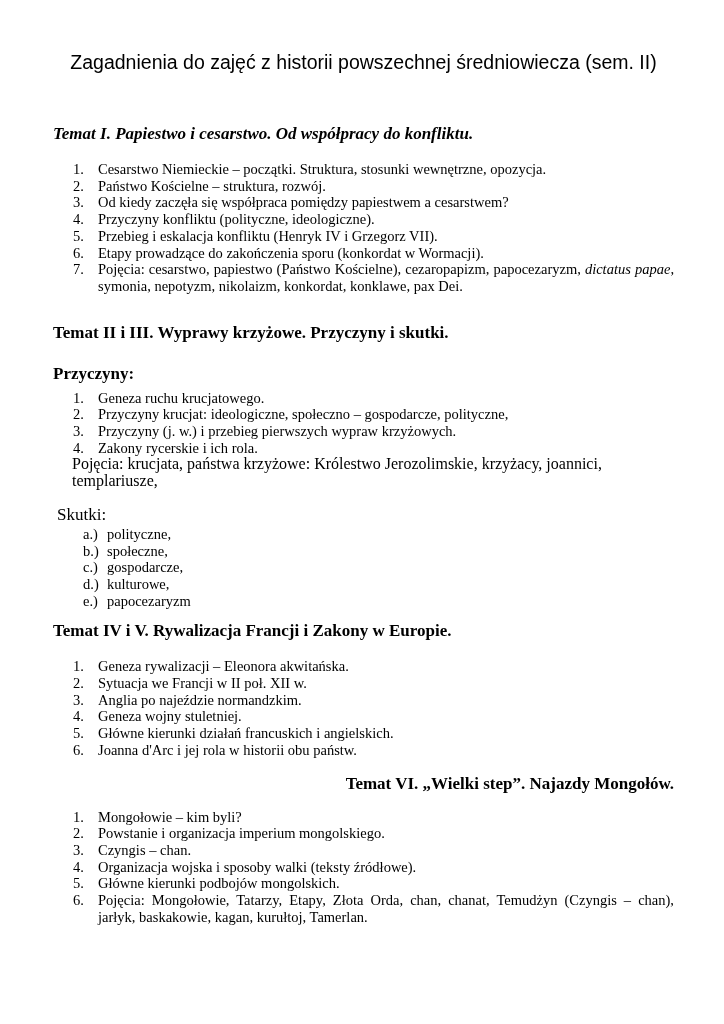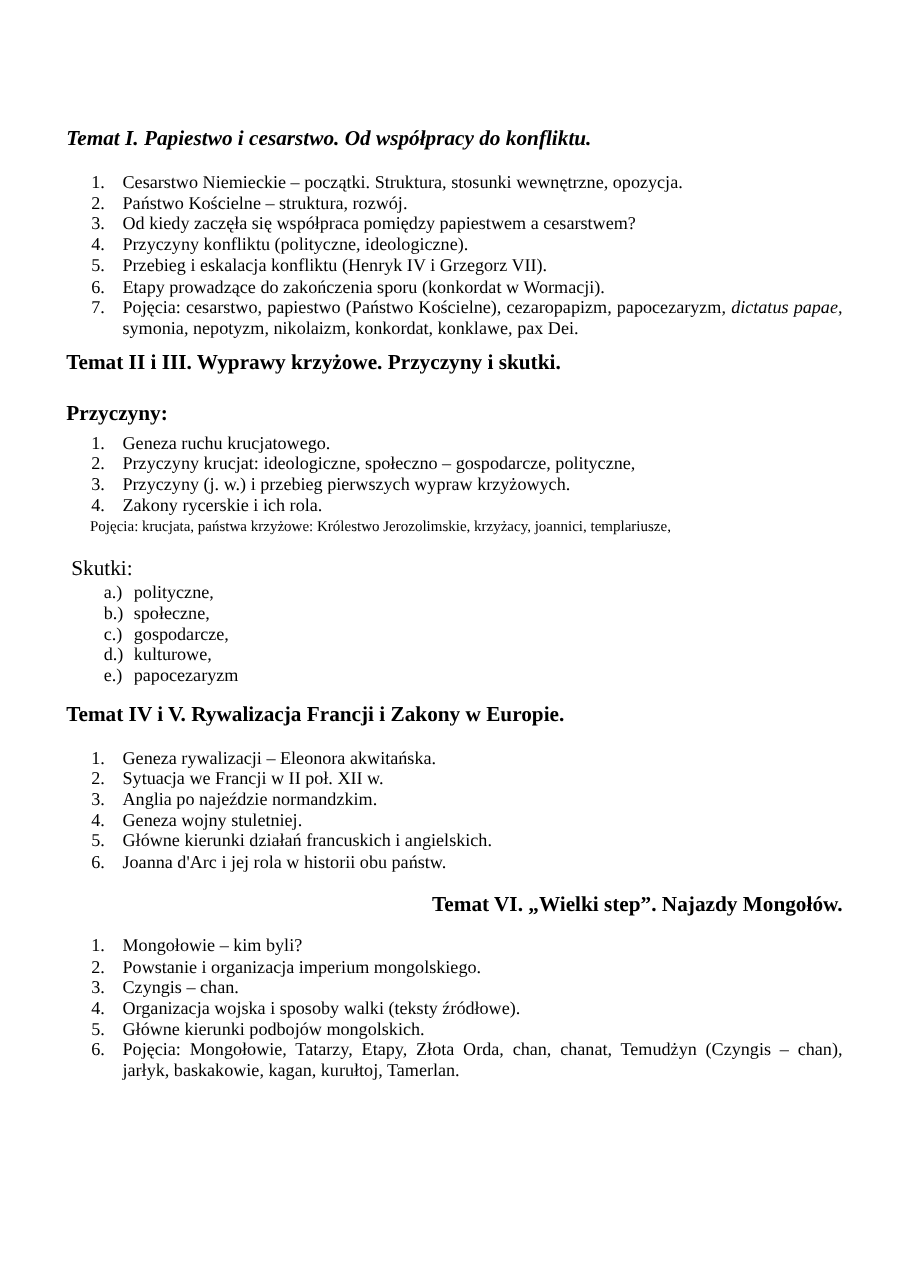--- a/index.html
+++ b/index.html
@@ -24,21 +24,21 @@
     margin: 0;
     white-space: nowrap;
   }
   .temat-heading {
     font-size: 17px;
     font-weight: bold;
     line-height: 20px;
     margin: 0;
   }
   .h-t1 { margin-top: 50px; font-style: italic; }
-  .h-t23 { margin-top: 8px; }
+  .h-t23 { margin-top: 28px; }
   .h-t45 { margin-top: 12px; }
   .h-t6 { margin-top: 15px; text-align: right; }
   .sub-label {
     font-size: 17px;
     font-weight: 400;
     line-height: 20px;
     margin: 0;
   }
   .lbl-przyczyny { margin-top: 21px; font-weight: bold; }
   .lbl-skutki { margin-top: 15px; margin-left: 4px; }
@@ -58,31 +58,32 @@
     flex: none;
     width: 25px;
   }
   .li .txt {
     flex: 1;
     text-align: justify;
   }
   .alpha .li { padding-left: 30px; }
   .alpha .li .num { width: 24px; }
   .pojecia-line {
-    font-size: 12px;
+    font-size: 16px;
     line-height: 16.7px;
     margin-left: 19px;
   }
   em { font-style: italic; }
 </style>
 </head>
 <body>
 
 <div class="page">
 
+  <div class="doc-title">Zagadnienia do zajęć z historii powszechnej średniowiecza (sem. II)</div>
 
   <div class="temat-heading h-t1">Temat I. Papiestwo i cesarstwo. Od współpracy do konfliktu.</div>
   <div class="olist ml-t1">
     <div class="li">
       <span class="num">1.</span>
       <span class="txt">Cesarstwo Niemieckie – początki. Struktura, stosunki wewnętrzne, opozycja.</span>
     </div>
     <div class="li">
       <span class="num">2.</span>
       <span class="txt">Państwo Kościelne – struktura, rozwój.</span>

